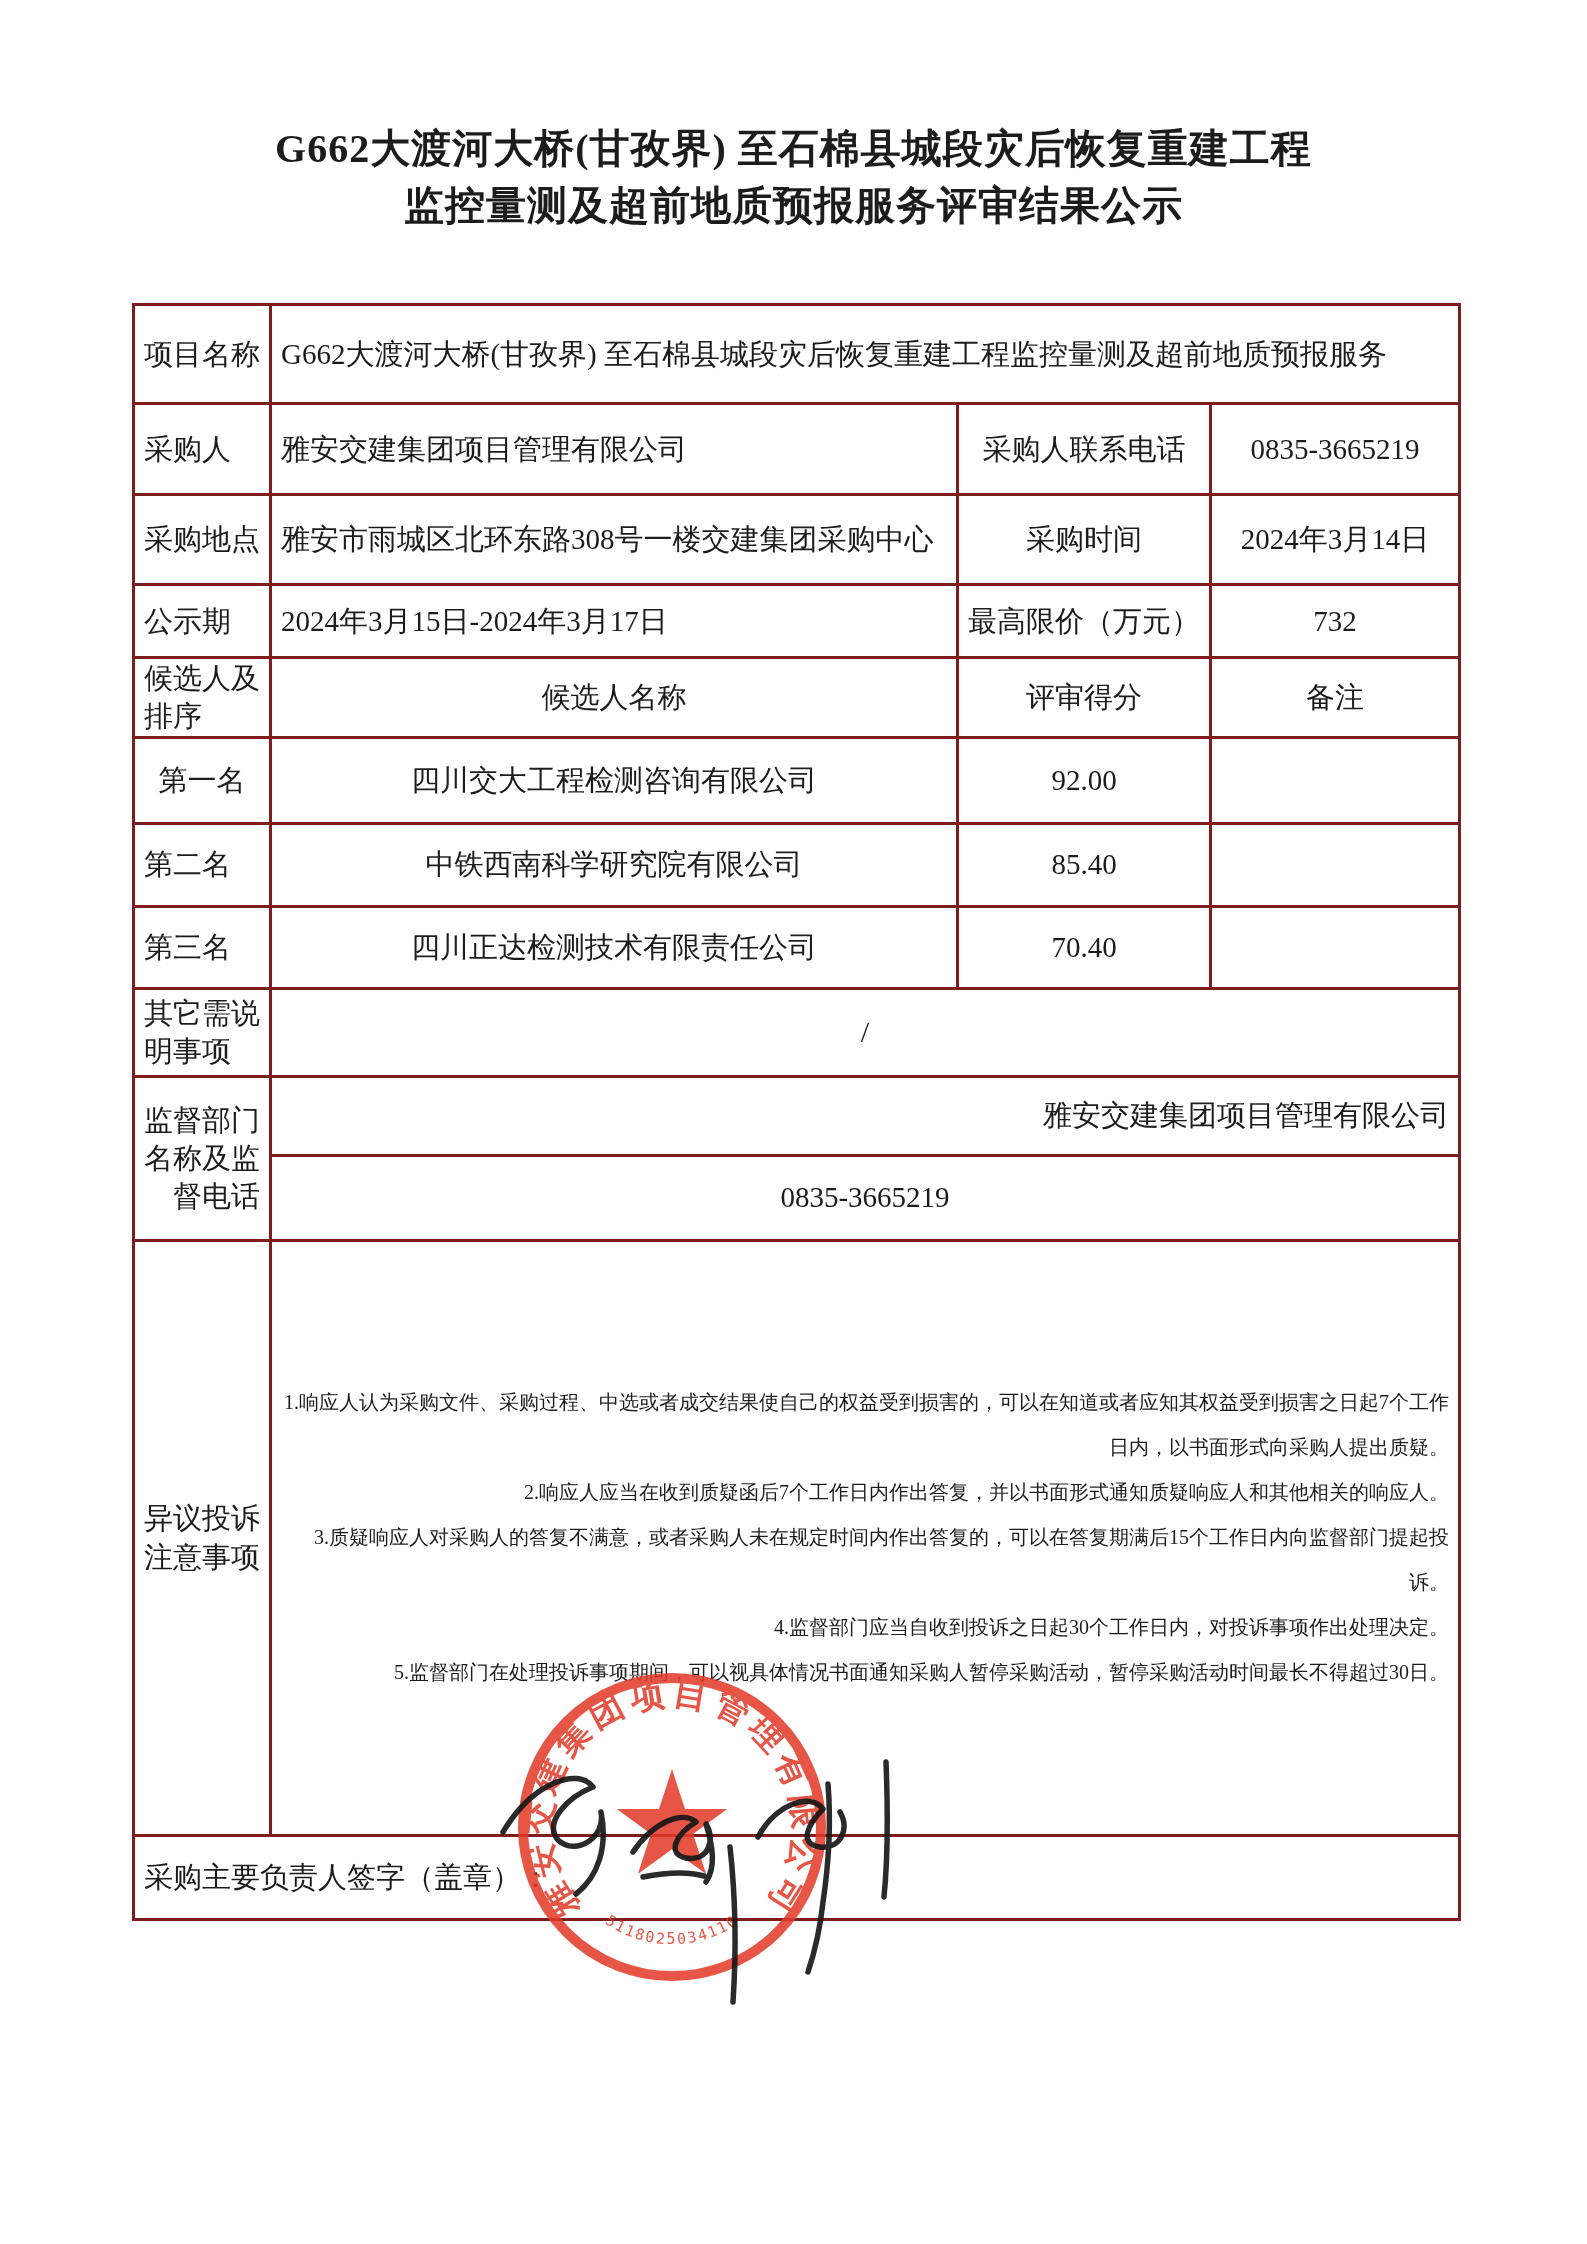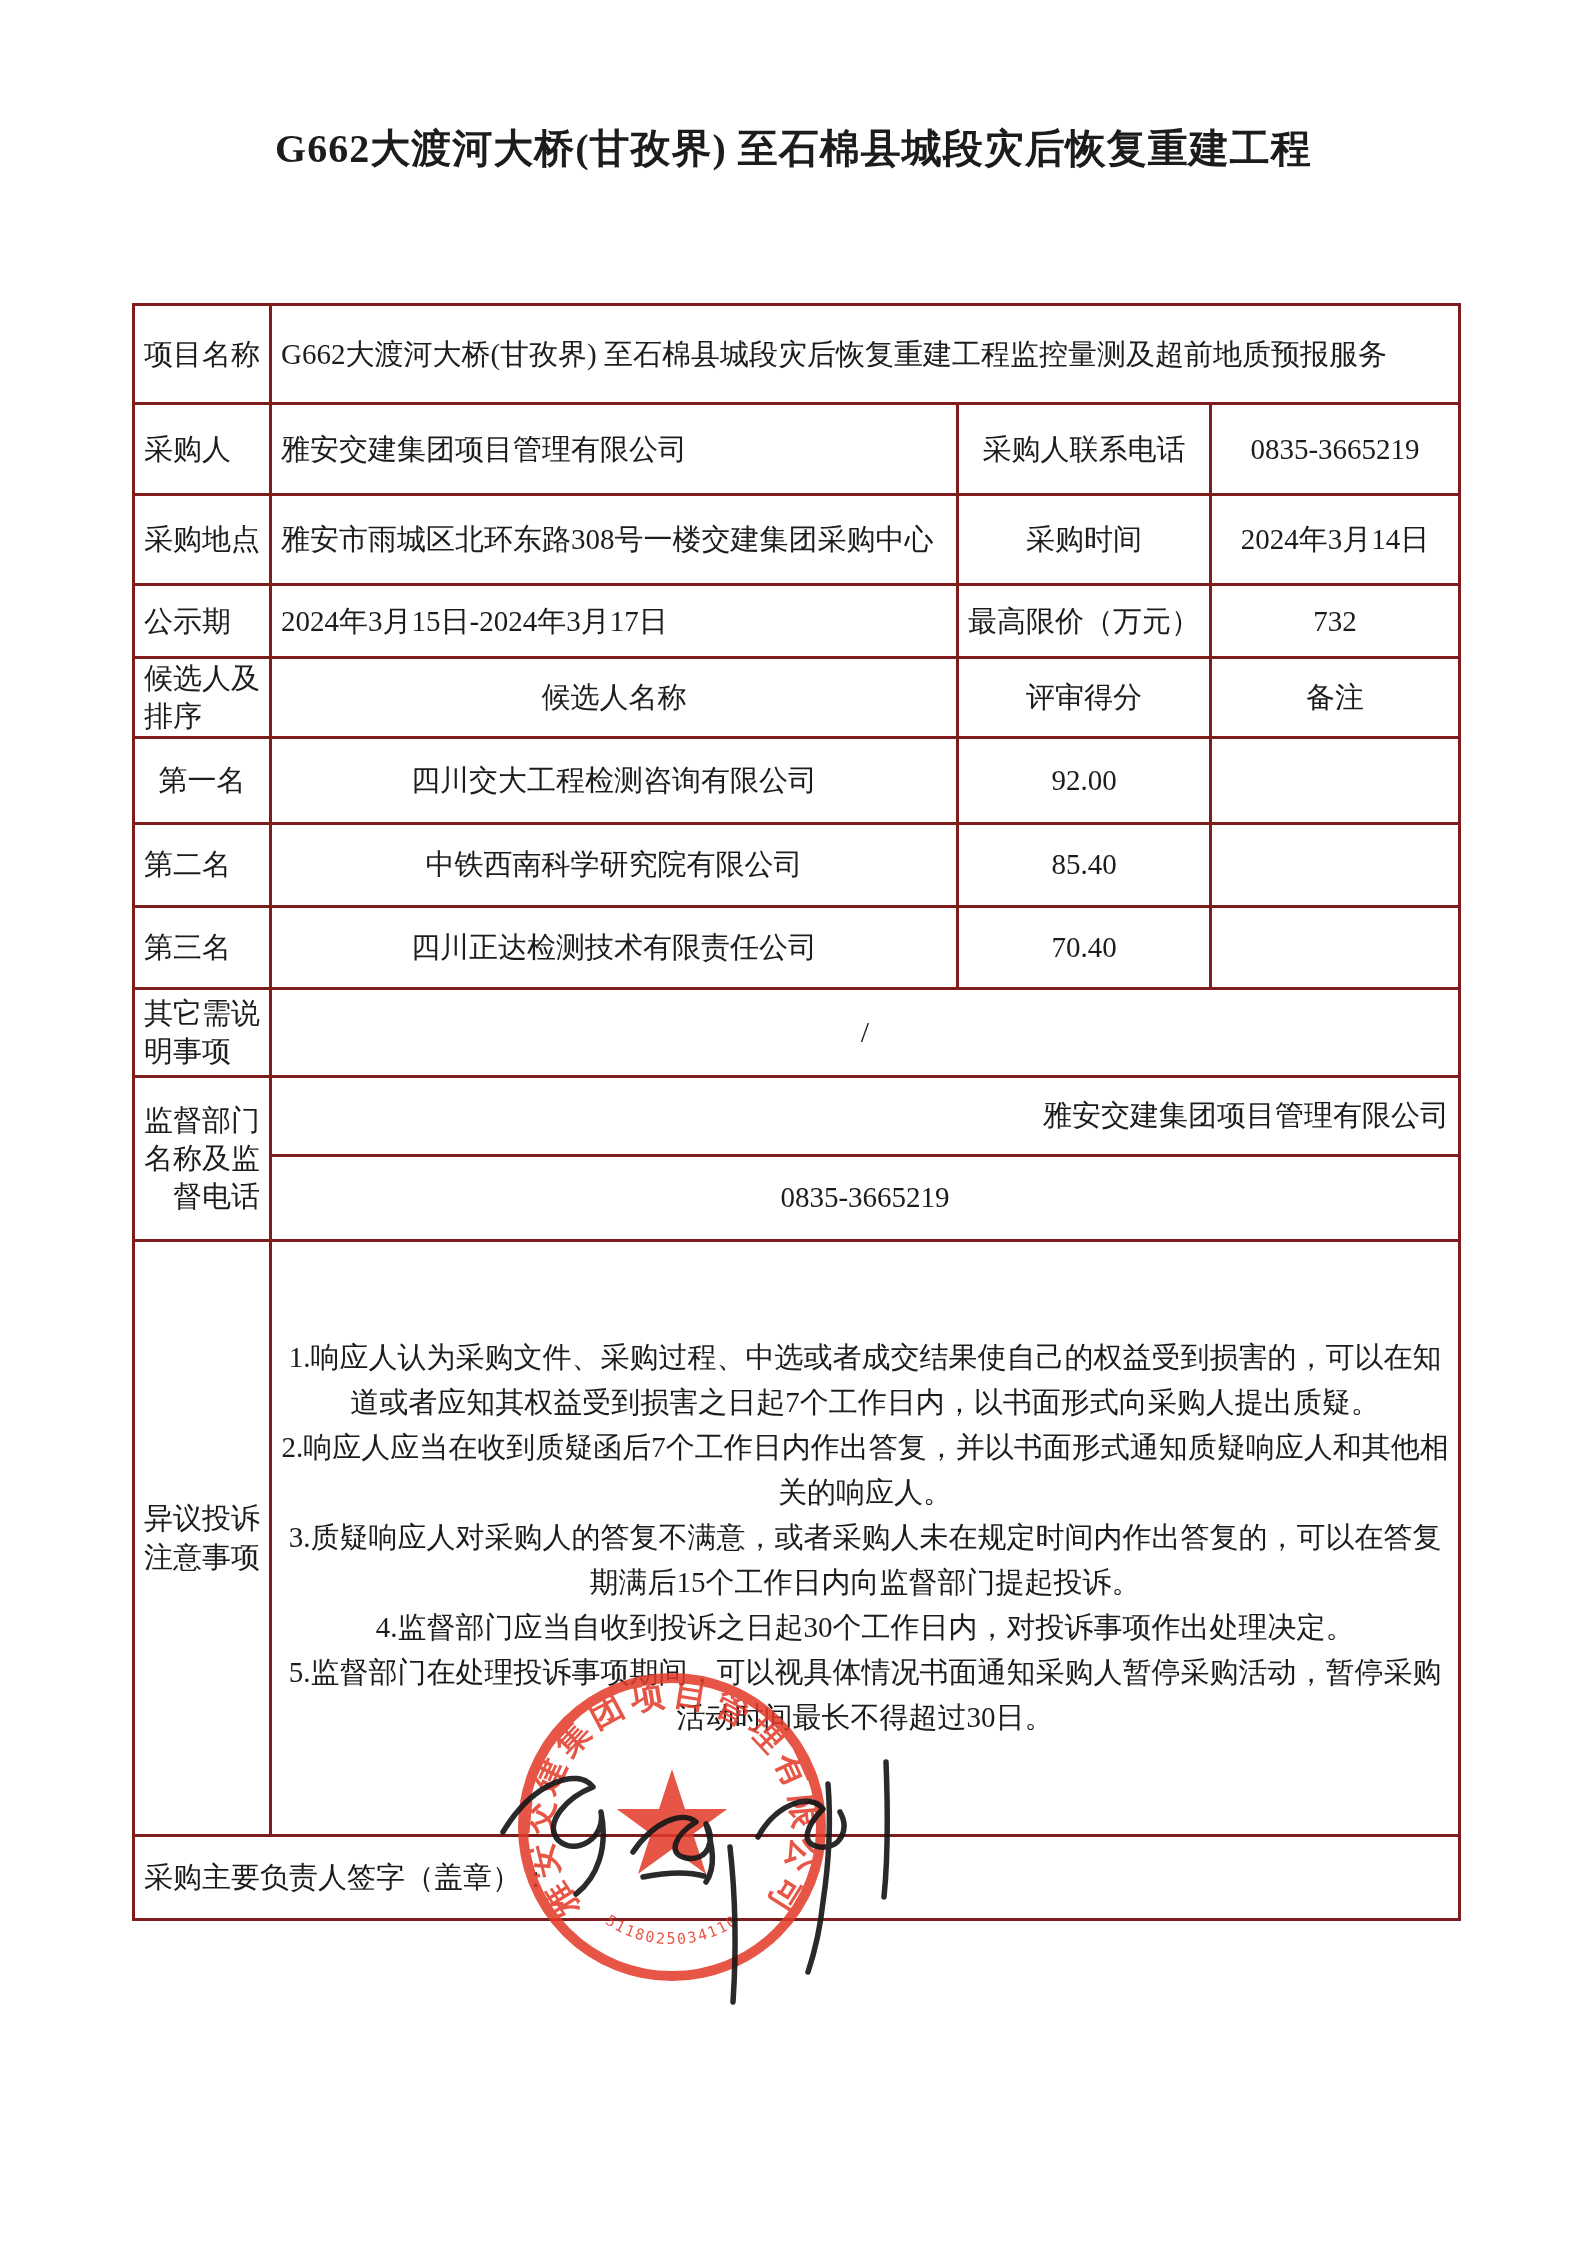--- a/index.html
+++ b/index.html
@@ -29,21 +29,21 @@
     font-size:29px;line-height:1.32;
     vertical-align:middle;
     padding:0 9px;
     overflow:hidden;
   }
   td.lbl{text-align:left;white-space:pre-line;}
   td.ctr{text-align:center;}
   td.val{text-align:left;}
   td.nowrap{white-space:nowrap;padding-right:2px;}
   td.obj-cell{padding:0 18px;}
-  .obj-item{font-size:29px;line-height:45px;text-align:center;}
+  .obj-item{font-size:20px;line-height:45px;text-align:right;}
   .slash{font-size:30px;}
   td.sup-lbl{text-align:center;white-space:pre-line;line-height:1.45;}
 
   
   tr.r1 td{height:96px;}  tr.r2 td{height:88px;}  tr.r3 td{height:87px;}
   tr.r4 td{height:70px;margin-top:14px;}  tr.r5 td{height:72px;}  tr.r6 td{height:83px;text-align:center;}
   tr.r7 td{height:80px;}  tr.r8 td{height:79px;}  tr.r9 td{height:85px;}
   tr.r10 td{height:76px;text-align:right;} tr.r11 td{height:82px;} tr.r12 td{height:592px;}
   tr.r13 td{height:81px;}
 
@@ -51,20 +51,21 @@
   .sig-svg{position:absolute;left:458px;top:1672px;width:500px;height:375px;z-index:6;opacity:.92;pointer-events:none;}
   .stamp-ring-text{font-family:"Liberation Serif","DejaVu Serif",serif;font-weight:bold;}
 </style>
 </head>
 <body>
 
 <div class="page">
 
   <div class="doc-title">
     <div>G662大渡河大桥(甘孜界) 至石棉县城段灾后恢复重建工程</div>
+    <div>监控量测及超前地质预报服务评审结果公示</div>
   </div>
 
   <table class="doc-table">
     <colgroup>
         <col style="width:137px">
         <col style="width:687px">
         <col style="width:253px">
         <col style="width:249px">
       </colgroup>
 

